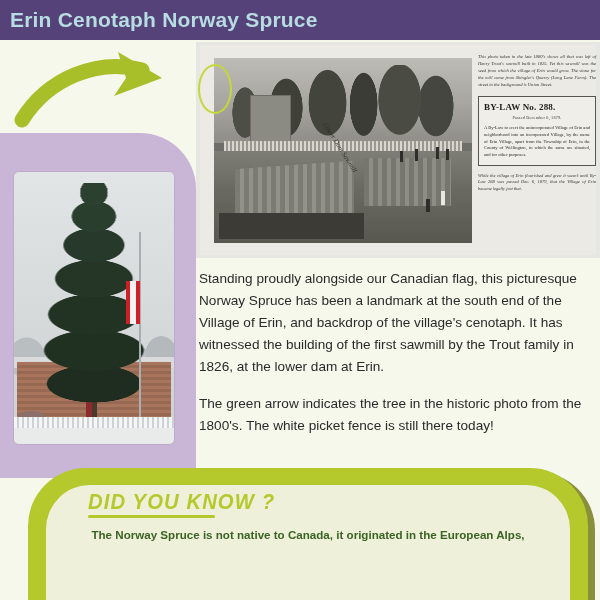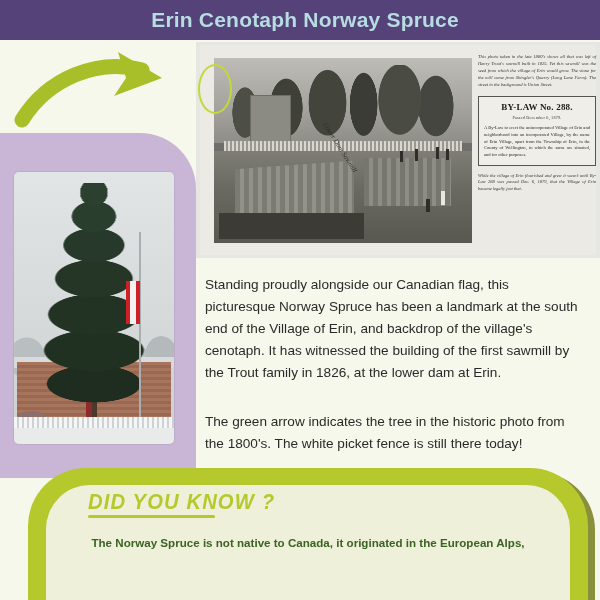--- a/index.html
+++ b/index.html
@@ -11,21 +11,21 @@
     overflow:hidden;
   }
 
   
   .header{
     position:absolute; left:0; top:0; width:600px; height:40px;
     background:#544278;
   }
   .header-title{
     position:absolute; left:0; top:0; width:600px; height:40px;
-    line-height:40px; text-align:center;
+    line-height:40px; text-align:left;
     color:#b7dce1; font-size:21px; font-weight:bold;
     letter-spacing:.2px;
     padding-left:10px;
   }
 
   
   .bg-cream{
     position:absolute; left:0; top:40px; width:600px; height:560px;
     background:#f7f8ec;
   }
@@ -128,21 +128,21 @@
   }
   .cap-note{
     font-size:4.6px; line-height:1.5; font-style:italic;
     text-align:justify; color:#35342e;
   }
   .bylaw-box{
     margin-top:8px; border:1px solid #55544e; background:#efeee8;
     padding:5px 5px 6px;
   }
   .bylaw-title{
-    text-align:center; font-size:9px; font-weight:bold; letter-spacing:.2px;
+    font-size:9px; font-weight:bold; letter-spacing:.2px;
     color:#1d1c19;
   }
   .bylaw-sub{
     text-align:center; font-size:4.2px; margin-top:3px; color:#3a3934;
     letter-spacing:.2px;
   }
   .bylaw-body{
     margin-top:5px; font-size:4.6px; line-height:1.45; text-align:justify;
     color:#2c2b27;
   }
@@ -214,21 +214,21 @@
   .tp-shrub{
     position:absolute; left:2%; top:88%; width:18%; height:8%;
     background:#8c6f6a; border-radius:40% 40% 0 0;
   }
 
   
   .body-copy{
     position:absolute; left:199px; top:268px; width:388px;
     font-size:13.6px; line-height:1.62; color:#2a2a2a;
   }
-  .body-copy p{ margin:6px; }
+  .body-copy p{ margin:0; }
   .body-copy .gap{ height:15px; }
 
   
   .dyk-shadow{
     position:absolute; left:35px; top:472px; width:560px; height:128px;
     background:#8a8f3c;
     border-top-left-radius:58px; border-top-right-radius:58px;
   }
   .dyk-outer{
     position:absolute; left:28px; top:468px; width:560px; height:132px;
@@ -249,21 +249,21 @@
   }
   .dyk-underline{
     position:absolute; left:88px; top:515px; width:127px; height:3px;
     background:#b5c92c; border-radius:2px;
   }
   .dyk-body{
     position:absolute; left:52px; top:522px; width:512px;
     text-align:center; font-size:11.6px; line-height:1.58;
     font-weight:bold; color:#3b6323;
   }
-  .dyk-body p{ margin:12px; }
+  .dyk-body p{ margin:4px; }
 </style>
 </head>
 <body>
 
 <div class="bg-cream"></div>
 
 <div class="header">
   <div class="header-title">Erin Cenotaph Norway Spruce</div>
 </div>
 

